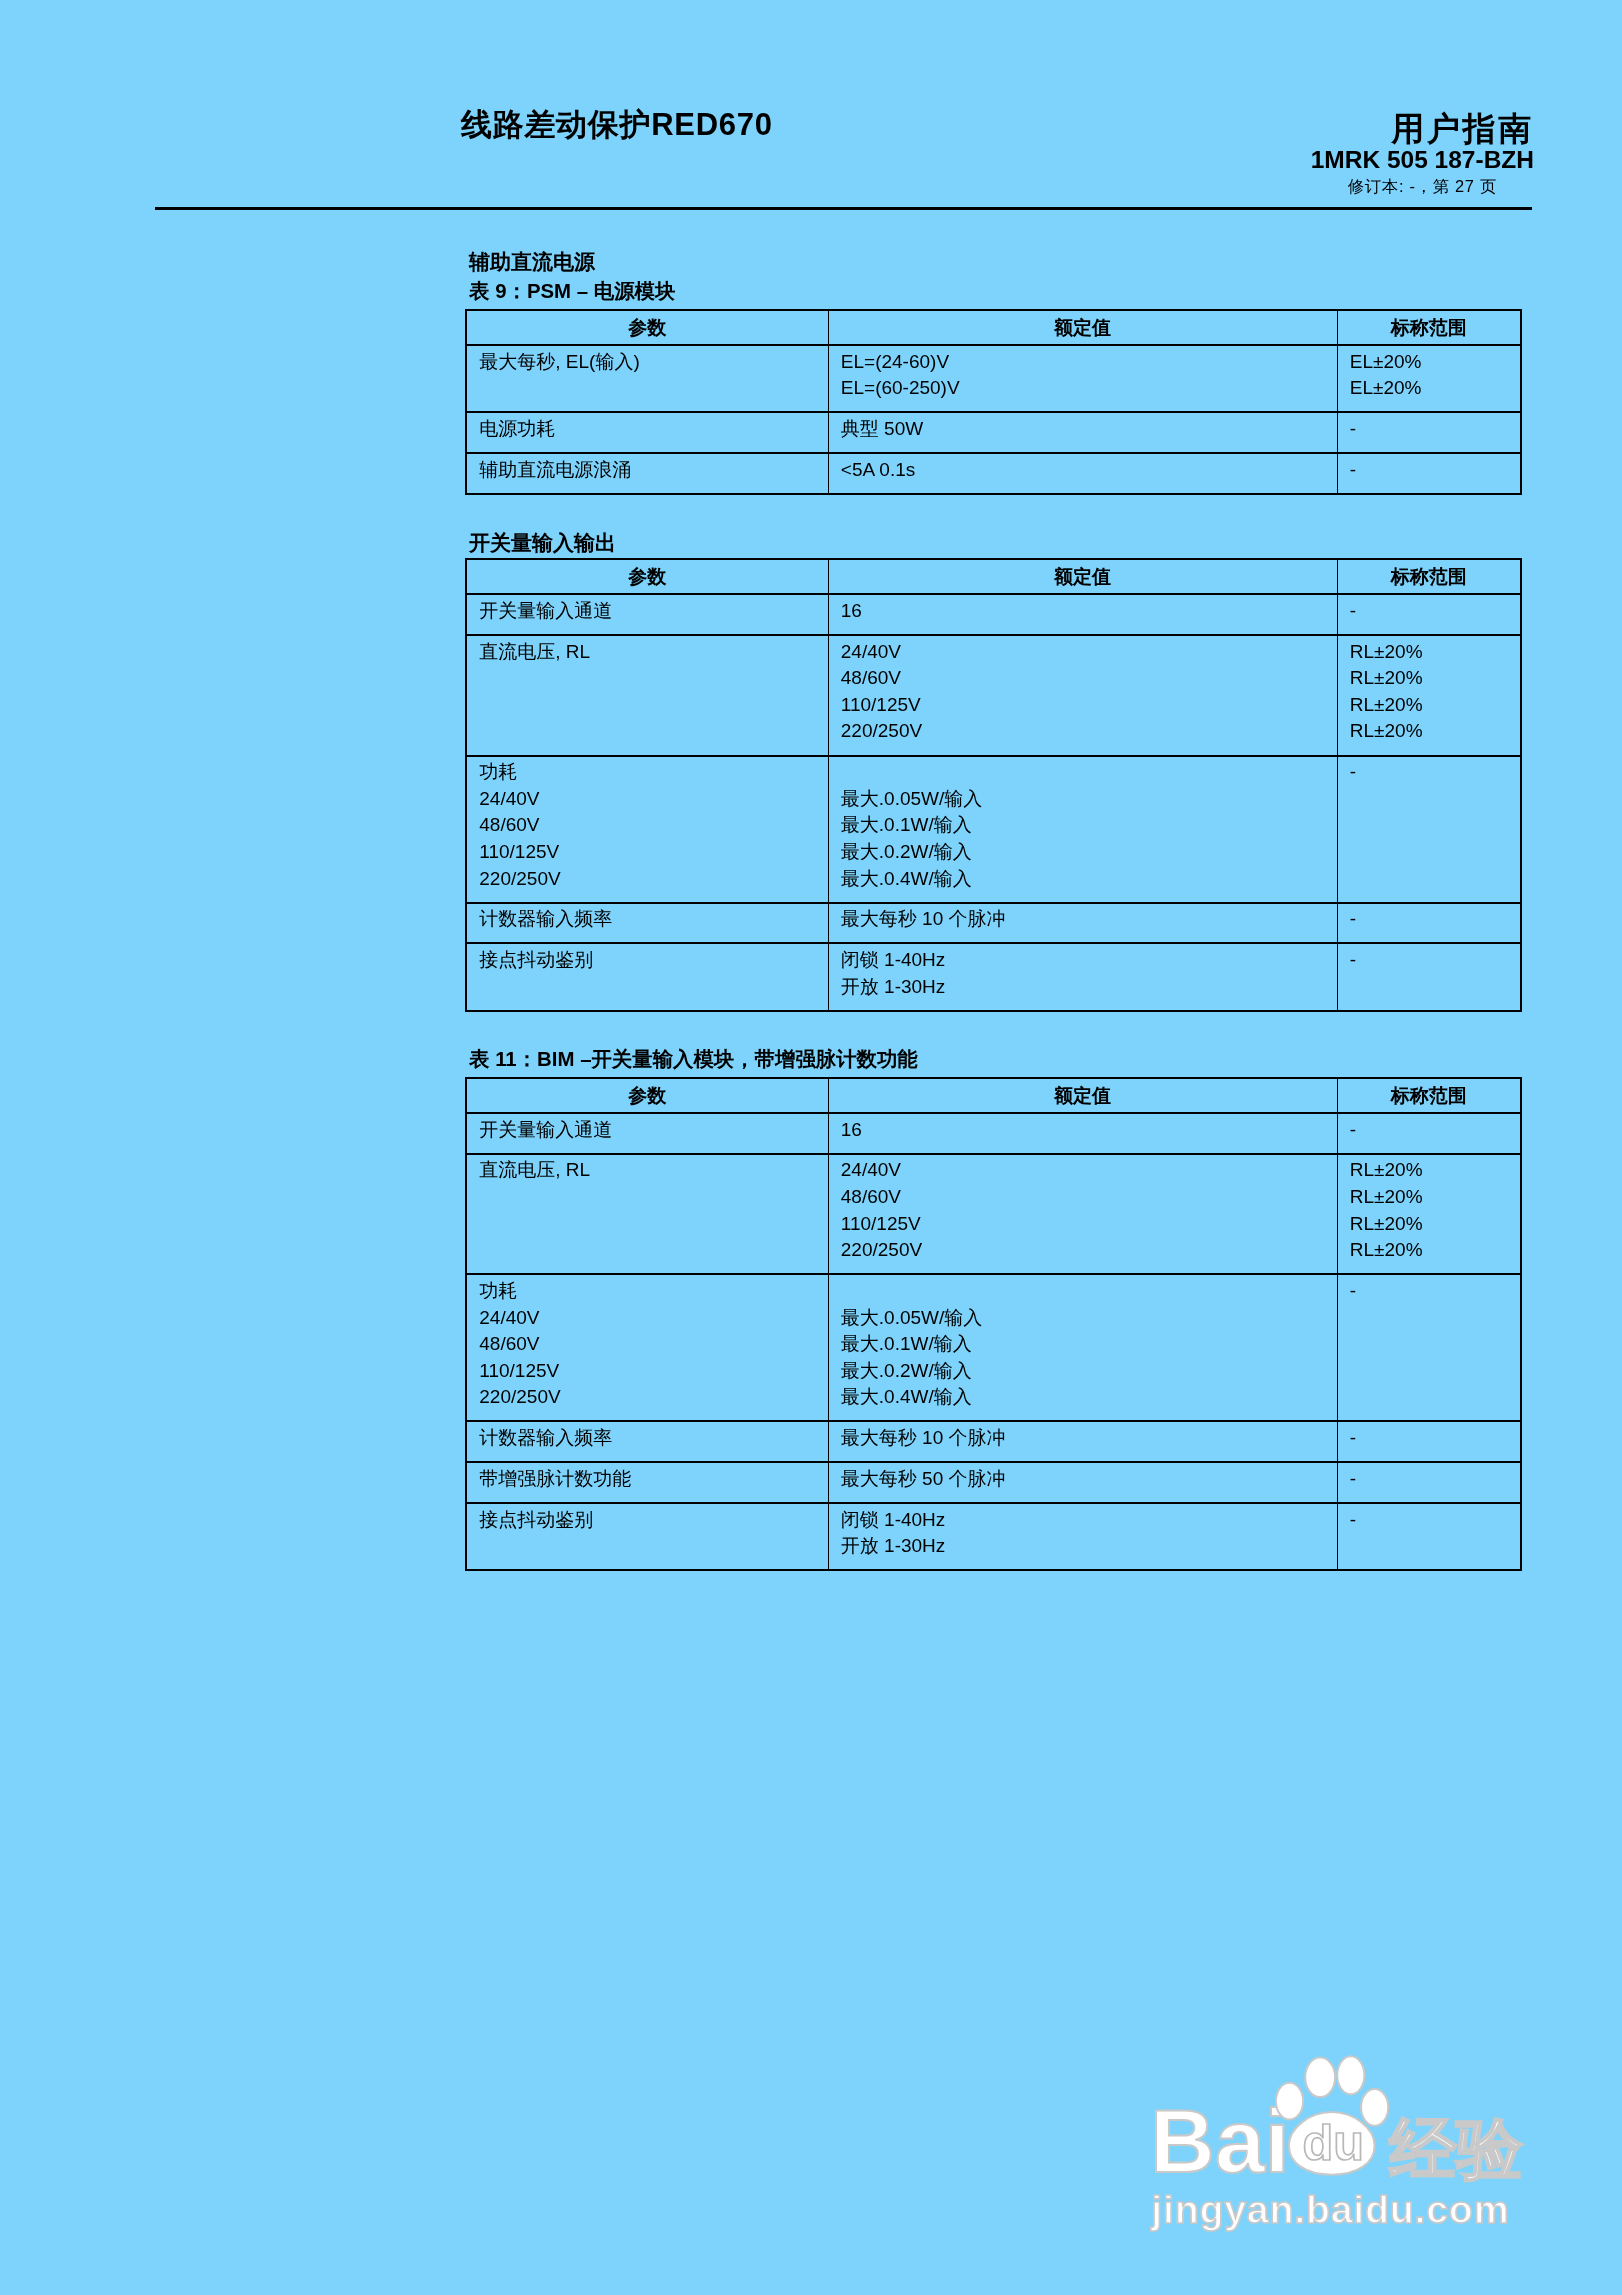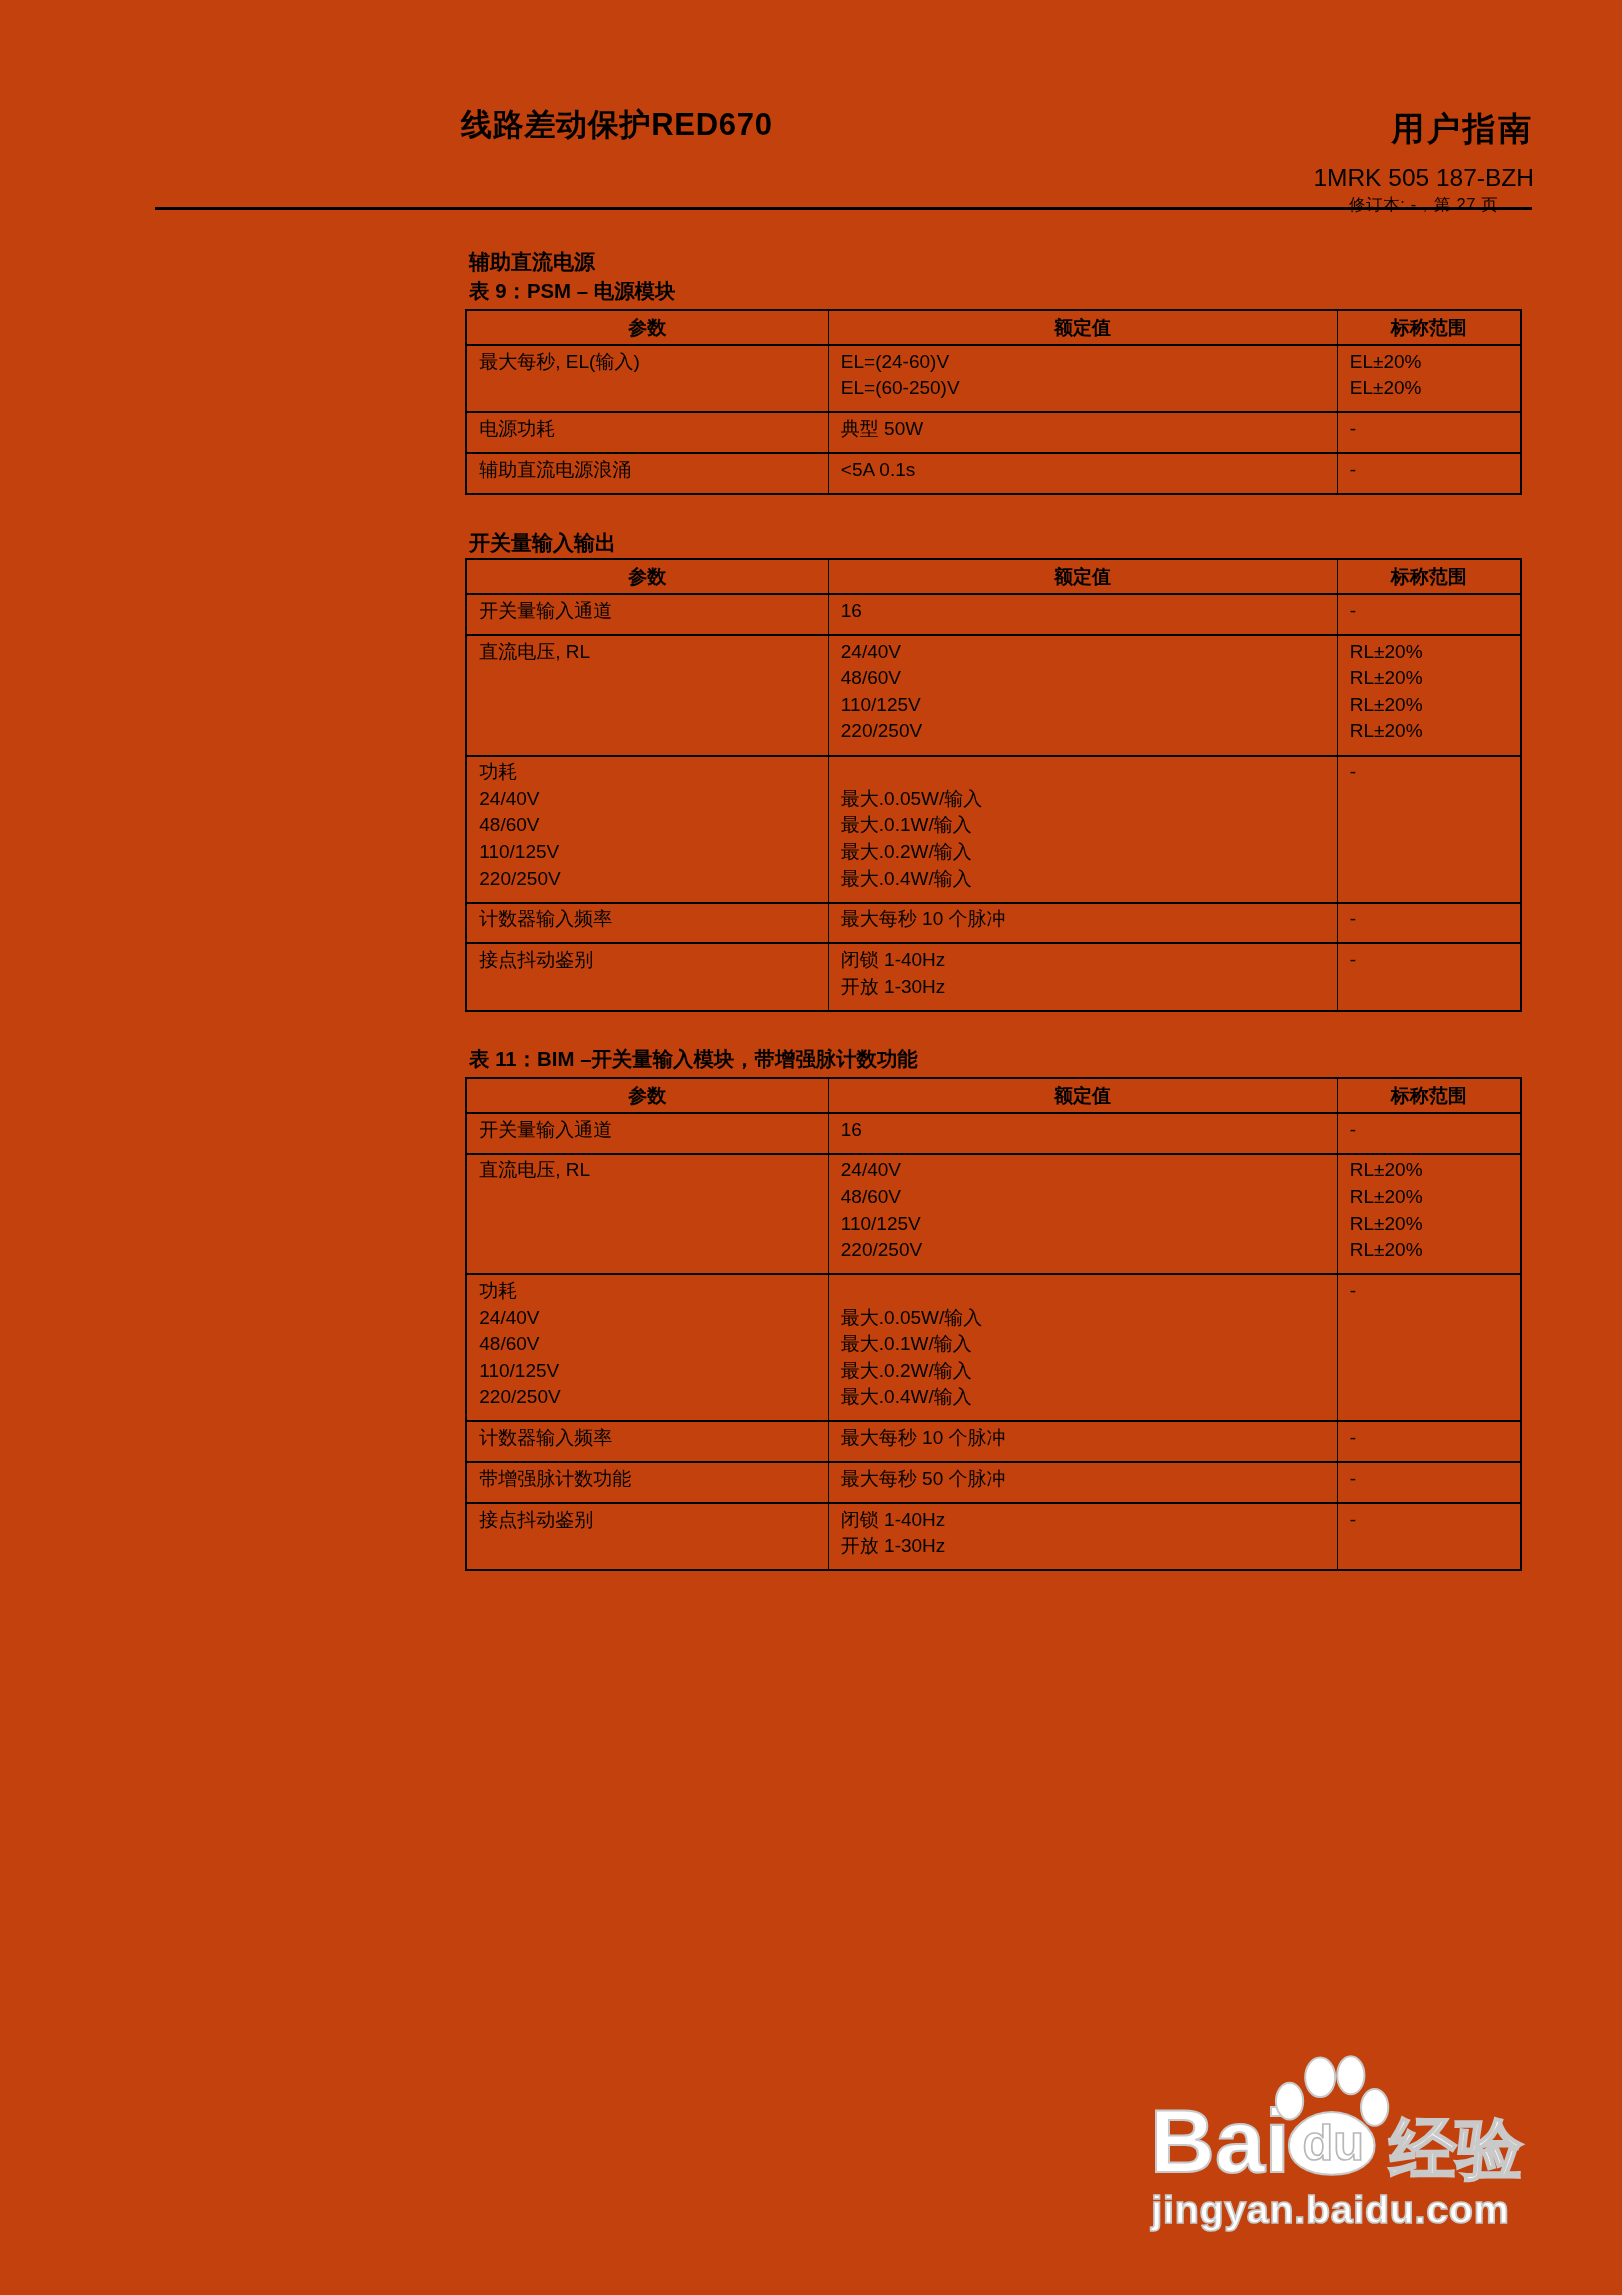--- a/index.html
+++ b/index.html
@@ -1,36 +1,36 @@
 <!DOCTYPE html>
 <html style="font-size:11px"><head>
 <meta charset="utf-8">
 <style>
   html,body{margin:0;padding:0;background:#888;}
   .page{
     position:relative;
     width:1623px;height:2295px;
-    background:#c2410c;
+    background:#7dd3fc;
     font-family:"Liberation Sans",sans-serif;
     color:#000;
     overflow:hidden;
     margin:0 auto;
   }
   
   .doc-title{
     position:absolute;left:461px;top:108px;
     font-size:31px;font-weight:bold;line-height:1.1;
     letter-spacing:0.7px;white-space:nowrap;
   }
   .header-right{
     position:absolute;right:89px;top:112px;
     text-align:right;white-space:nowrap;
   }
   .guide-title{font-size:33px;font-weight:bold;letter-spacing:2.7px;line-height:1.05;}
-  .doc-number{font-size:24.5px;font-weight:normal;margin-top:18px;line-height:1.05;}
+  .doc-number{font-size:24.5px;font-weight:bold;margin-top:0;line-height:1.05;}
   .revision{font-size:16.4px;font-weight:normal;margin-top:5.5px;line-height:1.05;letter-spacing:0.7px;text-align:center;}
   .rule{
     position:absolute;left:155px;top:207px;
     width:1377px;height:2.7px;background:#000;
   }
   
   .content{position:absolute;left:465px;top:248px;width:1196px;}
   .section-heading{
     font-size:21px;font-weight:bold;line-height:27px;
     margin:0 0 2.7px 4.1px;

